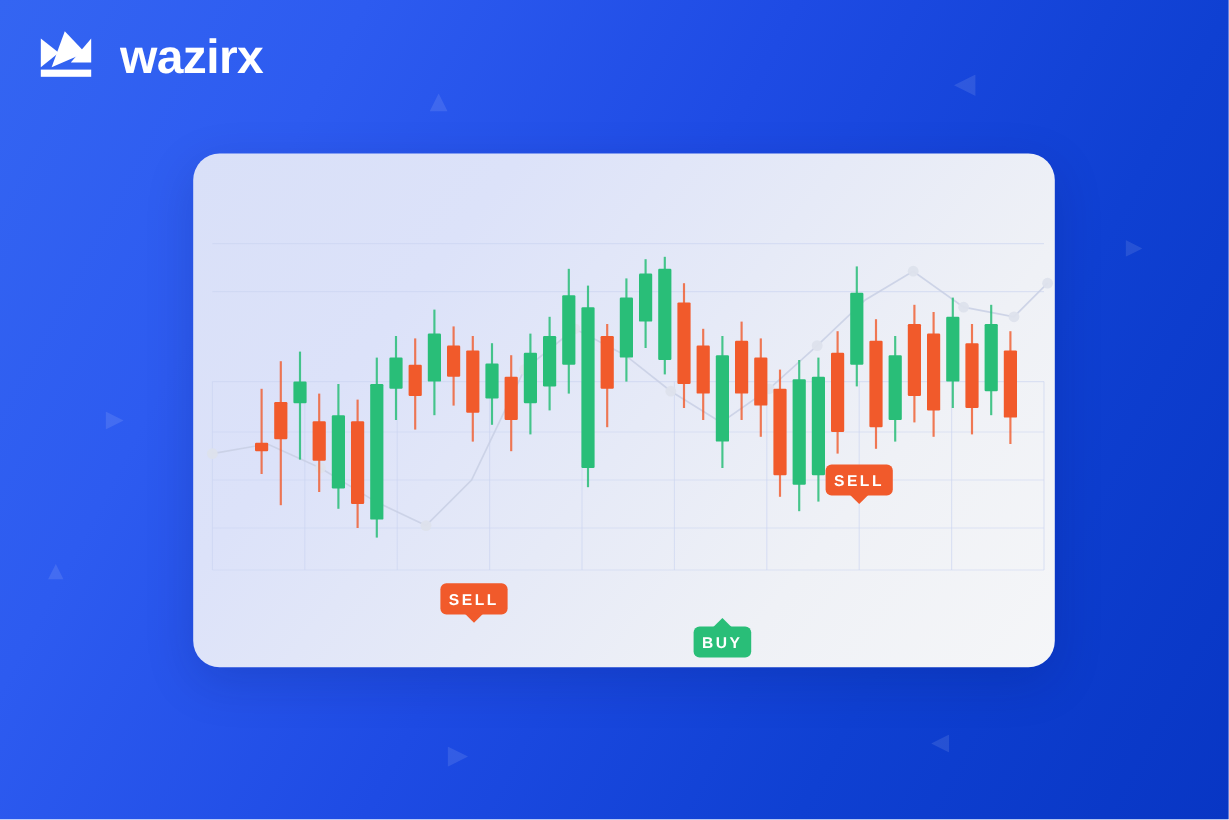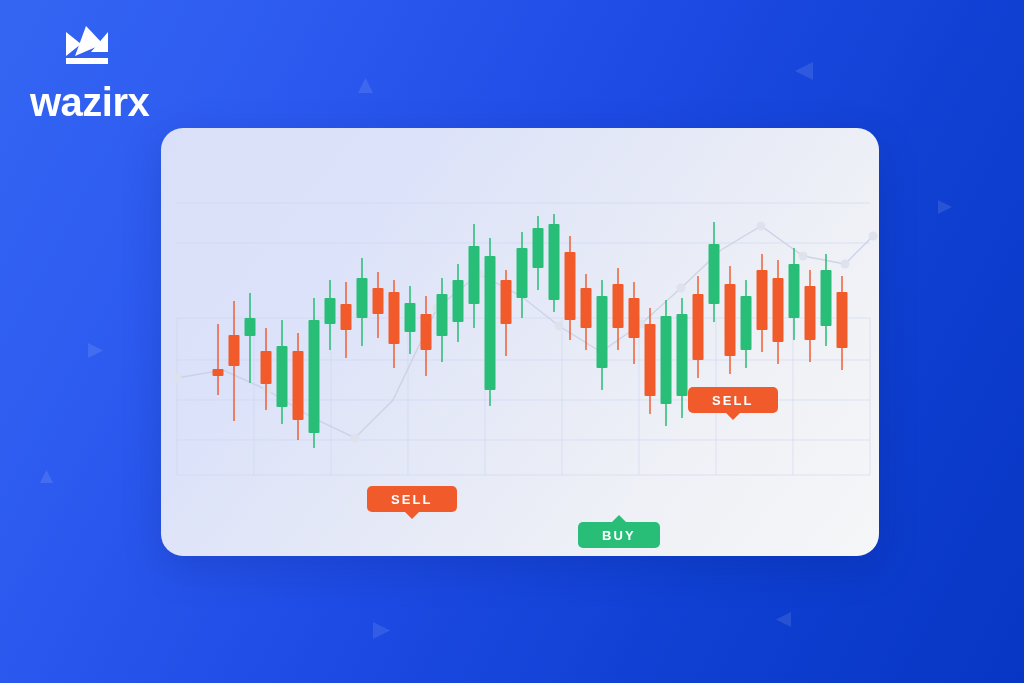--- a/index.html
+++ b/index.html
@@ -16,21 +16,21 @@
     overflow: hidden;
   }
 
   
   .deco { position: absolute; opacity: .10; }
   .deco svg { display: block; }
 
   
   #brand {
     position: absolute; left: 30px; top: 22px;
-    display: flex; align-items: center; gap: 14px; flex-direction: column;
+    display: flex; align-items: flex-end; gap: 14px;
   }
   #brand .mark { width: 56px; height: 46px; }
   #brand .wordmark {
     color: #fff; font-size: 40px; font-weight: 700;
     letter-spacing: -0.5px; line-height: 1;
     font-family: "Liberation Sans", sans-serif;
   }
 
   
   #card {
@@ -41,21 +41,21 @@
     box-shadow: 0 12px 40px rgba(4, 24, 96, .18);
     overflow: hidden;
   }
   #chart-area { position: absolute; inset: 0; }
   #chart-svg { display: block; width: 718px; height: 428px; }
 
   
   .badge {
     position: absolute;
     display: flex; align-items: center; justify-content: center;
-    height: 26px; padding: 0 24px;
+    height: 26px; padding: 0 7px;
     border-radius: 5px;
     color: #fff; font-size: 13px; font-weight: 700;
     letter-spacing: 2.1px; line-height: 1;
     white-space: nowrap;
     font-family: "Liberation Sans", sans-serif;
   }
   .badge.sell { background: #F15A2B; }
   .badge.buy  { background: #29BE78; }
   .badge .ptr {
     position: absolute; left: 50%; width: 0; height: 0;

